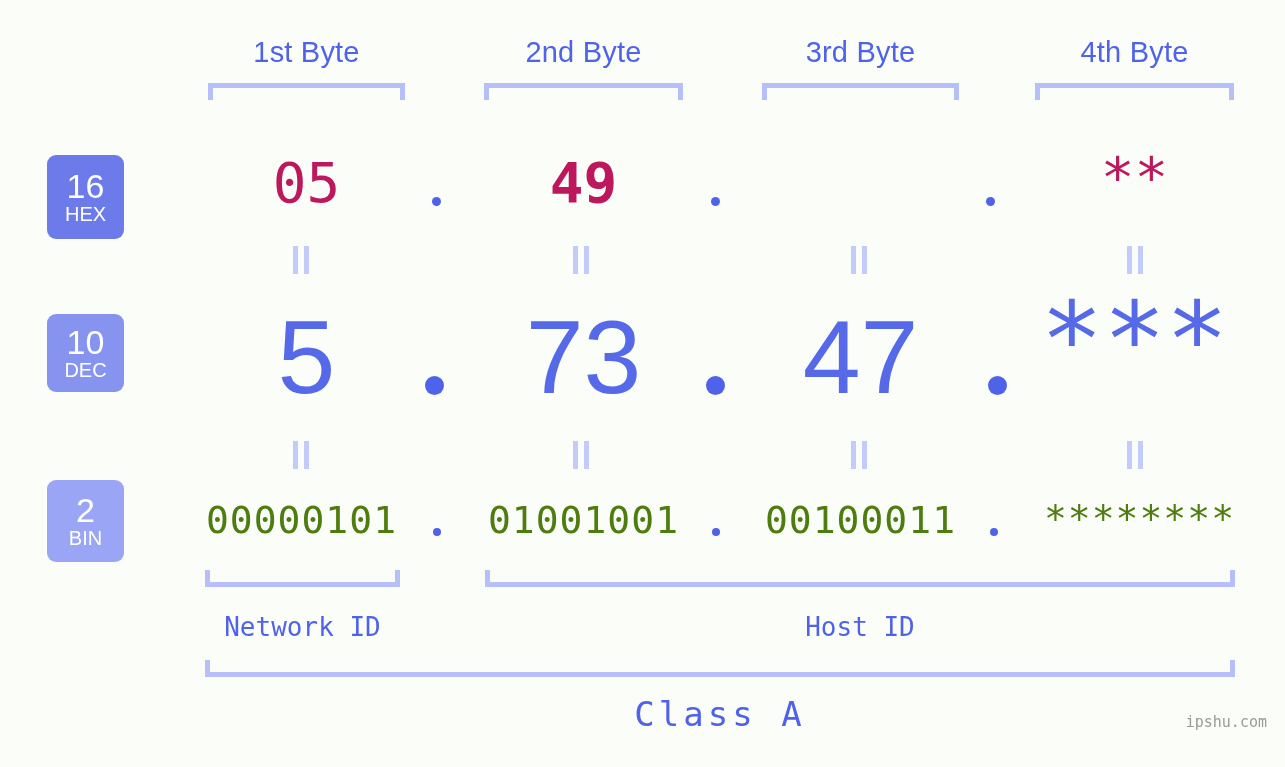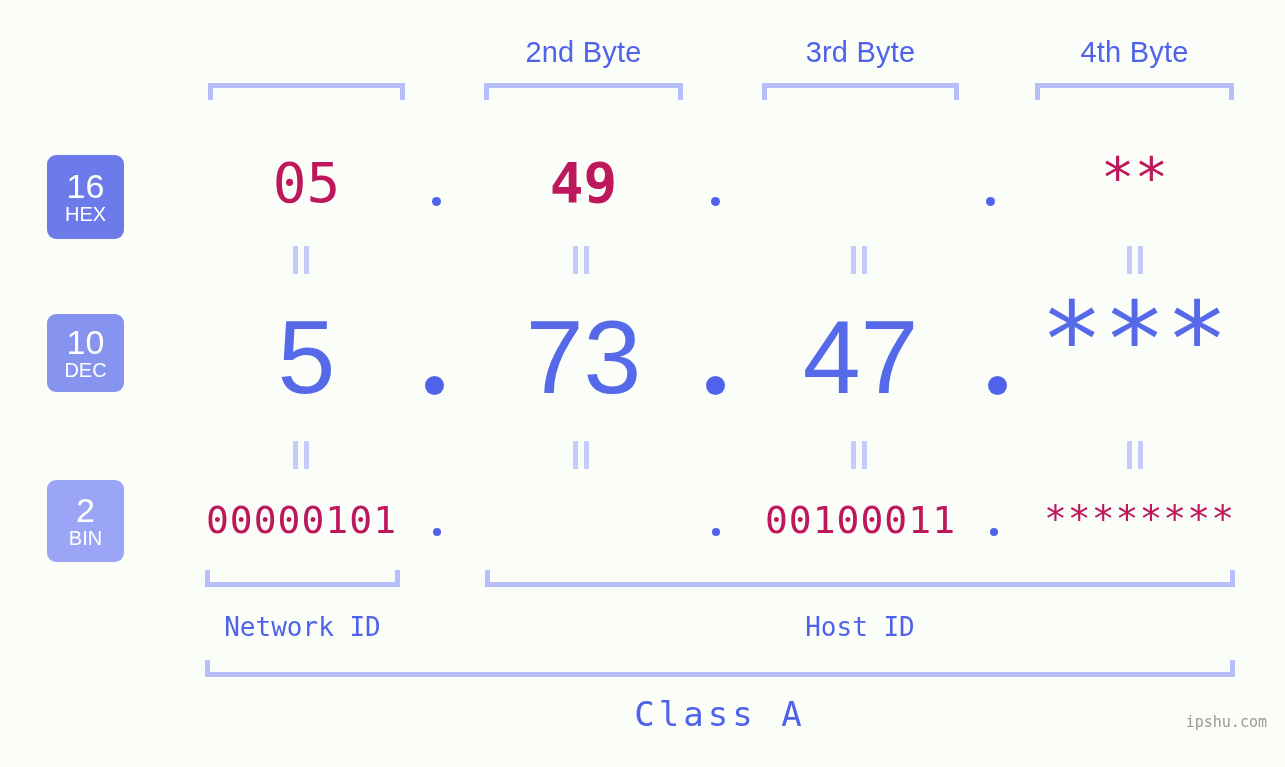--- a/index.html
+++ b/index.html
@@ -102,21 +102,21 @@
     height: 110px;
   }
   .dec-val.stars {
     font-family: "DejaVu Sans Mono", monospace;
     font-size: 104px;
   }
   .bin-val {
     font-family: "DejaVu Sans Mono", monospace;
     font-size: 38px;
     line-height: 38px;
-    color: #be185d;
+    color: #4d7c0f;
     top: 501px;
     height: 42px;
     letter-spacing: 1px;
   }
 
   
   .dot {
     position: absolute;
     border-radius: 50%;
     background: #4f62ea;
@@ -170,20 +170,21 @@
     font-size: 15px;
     color: #9a9a9a;
     letter-spacing: 0px;
   }
 </style>
 </head>
 <body style="background: rgb(251, 253, 248);">
 
 <div id="stage">
 
+  <div class="byte-label" style="left:208px; width:197px;">1st Byte</div>
   <div class="byte-label" style="left:484px; width:199px;">2nd Byte</div>
   <div class="byte-label" style="left:762px; width:197px;">3rd Byte</div>
   <div class="byte-label" style="left:1035px; width:199px;">4th Byte</div>
 
   <div class="bracket" style="left:208px; top:83px; width:197px;"></div>
   <div class="bracket" style="left:484px; top:83px; width:199px;"></div>
   <div class="bracket" style="left:762px; top:83px; width:197px;"></div>
   <div class="bracket" style="left:1035px; top:83px; width:199px;"></div>
 
   <div class="badge" id="badge-hex" style="top: 155px; height: 84px; background: rgb(109, 123, 234);">
@@ -243,20 +244,21 @@
     <i class="a"></i>
       <i class="b"></i>
   </div>
   <div class="eq" style="left:1122px; top:441px;">
     <i class="a"></i>
       <i class="b"></i>
   </div>
 
   <div class="cell bin-val" style="left:203px; width:197px;">00000101</div>
   <div class="dot dot-bin" style="left:433px;"></div>
+  <div class="cell bin-val" style="left:484px; width:199px;">01001001</div>
   <div class="dot dot-bin" style="left:712px;"></div>
   <div class="cell bin-val" style="left:762px; width:197px;">00100011</div>
   <div class="dot dot-bin" style="left:990px;"></div>
   <div class="cell bin-val" style="left:1040px; width:199px; top:500px;">********</div>
 
   <div class="bracket-down" style="left:205px; top:570px; width:195px;"></div>
   <div class="bracket-down" style="left:485px; top:570px; width:750px;"></div>
 
   <div class="id-label" style="left:485px; top:612px; width:750px;">Host ID</div>
   <div class="id-label" style="left:205px; top:612px; width:195px;">Network ID</div>

